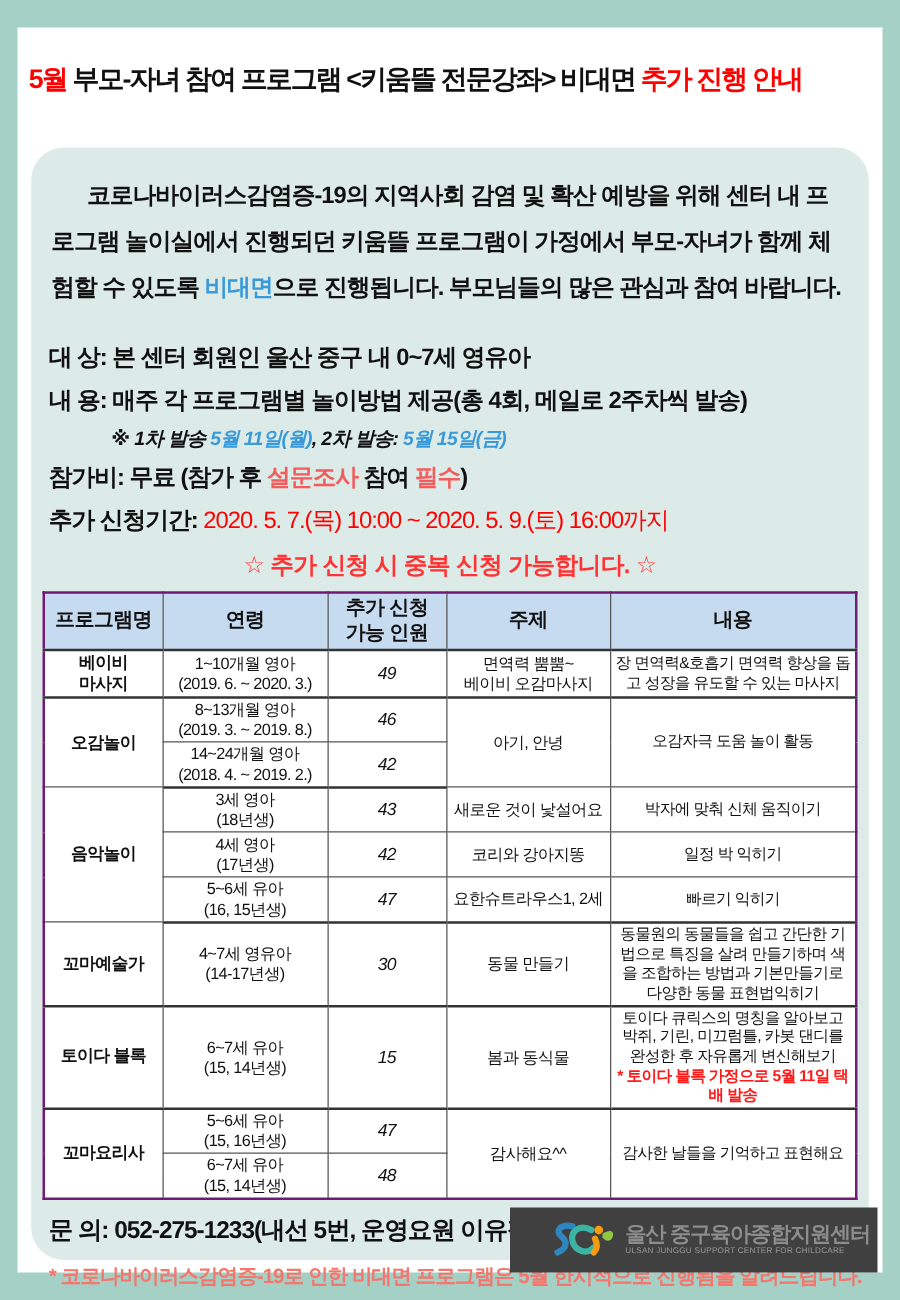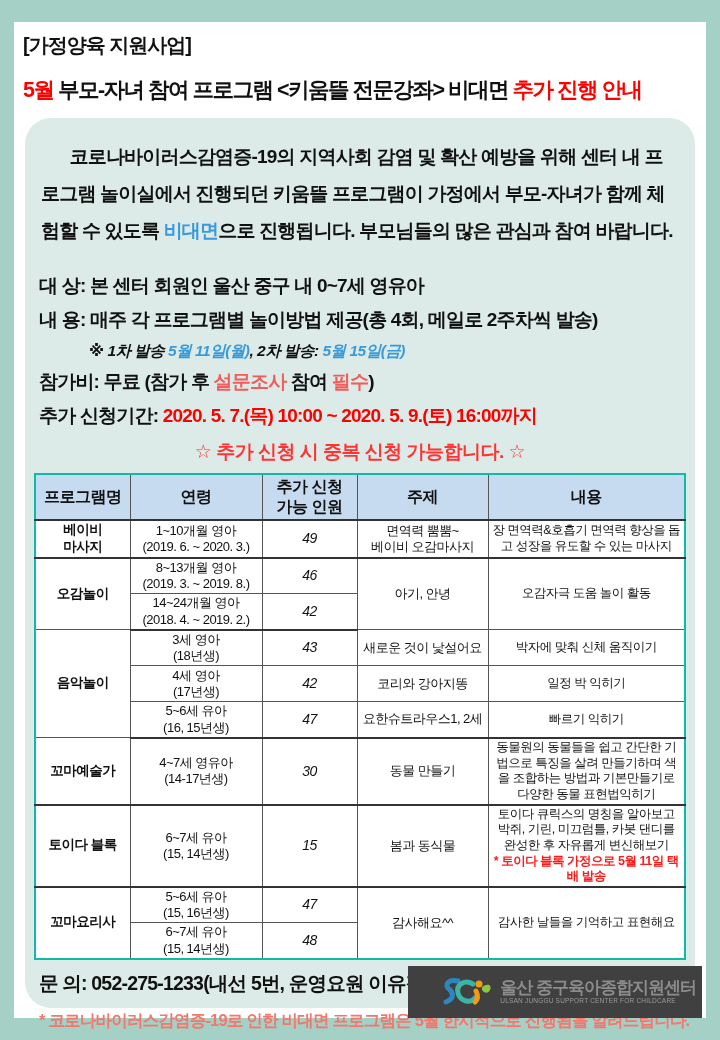--- a/index.html
+++ b/index.html
@@ -35,29 +35,29 @@
   }
   .details{margin:24px 0 0 14px;}
   .detail-line{
     font-size:19px;font-weight:600;letter-spacing:-0.8px;
     height:34px;color:#111;
   }
   .note-line{
     font-size:15.5px;font-weight:600;letter-spacing:-0.5px;
     margin-left:50px;height:28px;color:#111;font-style:italic;
   }
-  .period-line .red{font-weight:700;}
+  .period-line .red{font-weight:400;}
   .star-line{
     text-align:center;color:#ff3333;font-size:19px;font-weight:700;
     letter-spacing:-0.5px;margin:2px 0 8px;
   }
 
   table.program-table{
     border-collapse:collapse;width:650px;margin:0 auto;
-    background:#ffffff;border:2px solid #14b8a6;table-layout:fixed;
+    background:#ffffff;border:2px solid #701a75;table-layout:fixed;
   }
   .program-table th,.program-table td{
     border:1px solid #555;text-align:center;vertical-align:middle;
     padding:1px 3px;font-size:13px;line-height:1.25;color:#111;
     white-space:pre-line;letter-spacing:-0.5px;
   }
   .program-table th{
     background:#c7dbf0;font-size:16px;font-weight:700;height:42px;
     border-bottom:2px solid #333;
   }
@@ -89,21 +89,20 @@
   .logo-text{line-height:1;text-align:left;}
   .logo-kr{font-size:17px;font-weight:700;color:#8c8c8c;letter-spacing:-1px;}
   .logo-en{font-size:6.5px;color:#9a9a9a;letter-spacing:0.2px;margin-top:2px;}
 </style>
 </head>
 <body>
 
 <div class="card">
 
   <div class="card-header">
-    <div class="category">[가정양육 지원사업]</div>
     <div class="main-title"><span class="red">5월</span><span> 부모-자녀 참여 프로그램 &lt;키움뜰 전문강좌&gt; 비대면 </span><span class="red">추가 진행 안내</span></div>
   </div>
 
   <div class="panel">
 
     <p class="intro"><span>코로나바이러스감염증-19의 지역사회 감염 및 확산 예방을 위해 센터 내 프로그램 놀이실에서 진행되던 키움뜰 프로그램이 가정에서 부모-자녀가 함께 체험할 수 있도록 </span><span class="blue">비대면</span><span>으로 진행됩니다. 부모님들의 많은 관심과 참여 바랍니다.</span></p>
 
     <div class="details">
       <div class="detail-line">대 상: 본 센터 회원인 울산 중구 내 0~7세 영유아</div>
       <div class="detail-line">내 용: 매주 각 프로그램별 놀이방법 제공(총 4회, 메일로 2주차씩 발송)</div>

